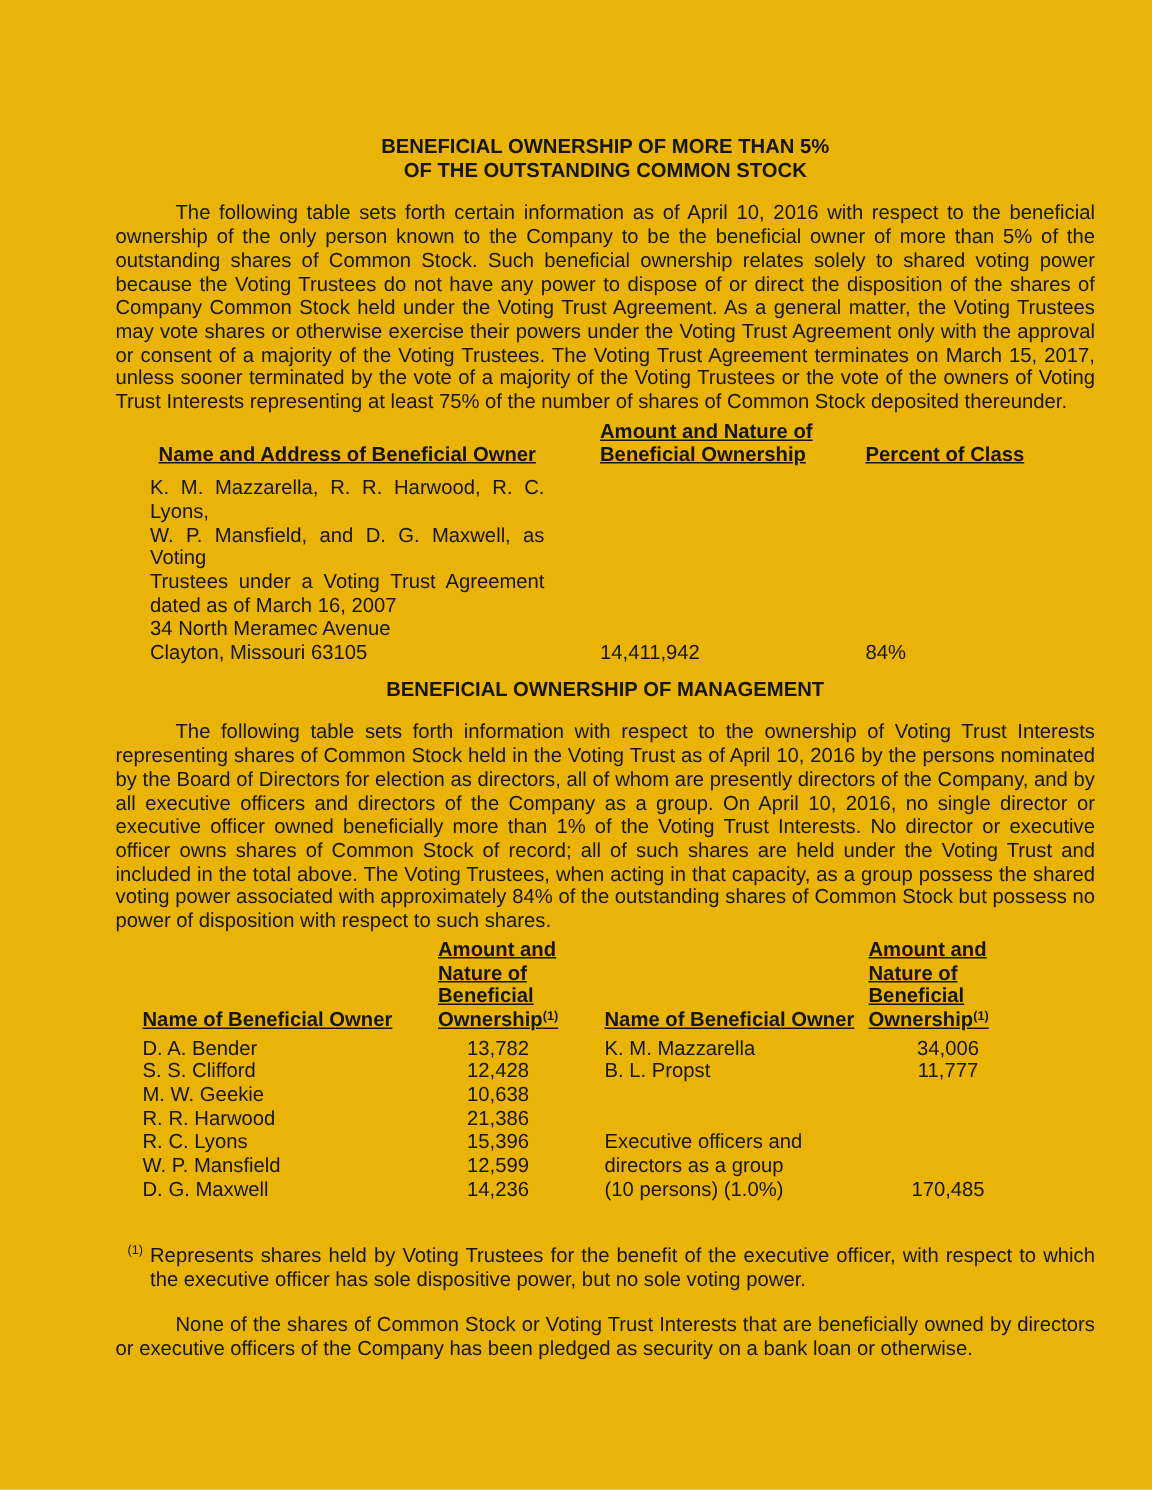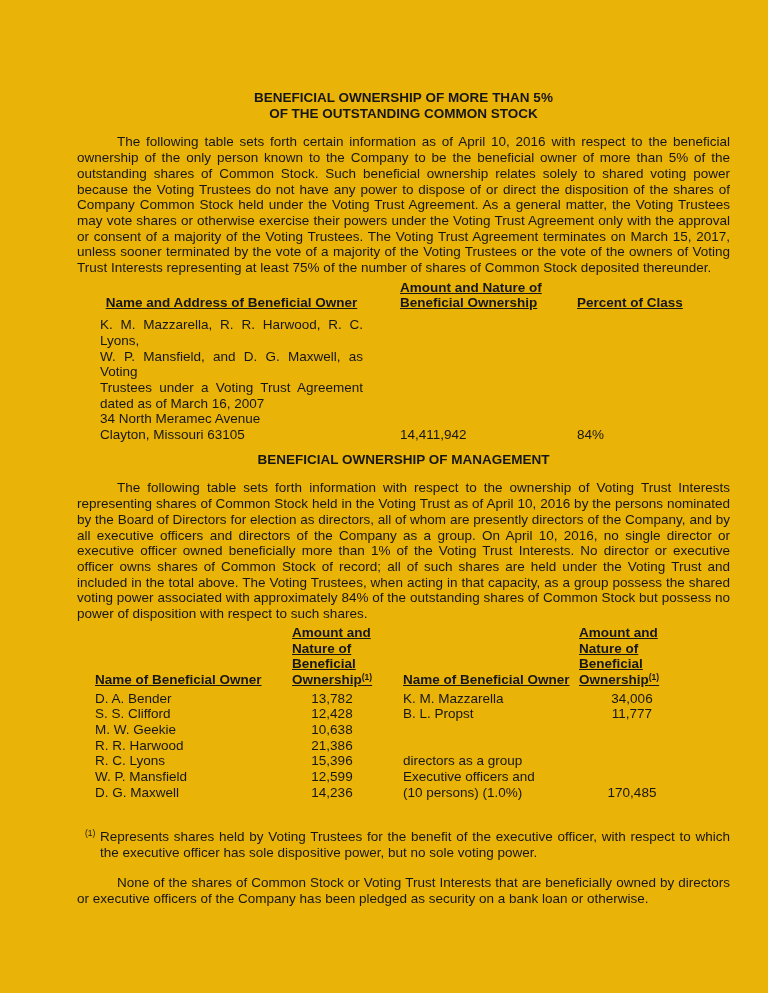--- a/index.html
+++ b/index.html
@@ -157,25 +157,25 @@
         </div>
       <div class="t2-row">
           <div class="t2-name"></div>
           <div class="t2-amt"></div>
         </div>
       <div class="t2-row">
           <div class="t2-name"></div>
           <div class="t2-amt"></div>
         </div>
       <div class="t2-row">
-          <div class="t2-name">directors as a group</div>
+          <div class="t2-name">Executive officers and</div>
           <div class="t2-amt"></div>
         </div>
       <div class="t2-row">
-          <div class="t2-name">Executive officers and</div>
+          <div class="t2-name">directors as a group</div>
           <div class="t2-amt"></div>
         </div>
       <div class="t2-row">
           <div class="t2-name">(10 persons) (1.0%)</div>
           <div class="t2-amt">170,485</div>
         </div>
     </div>
 
   </div>
 

